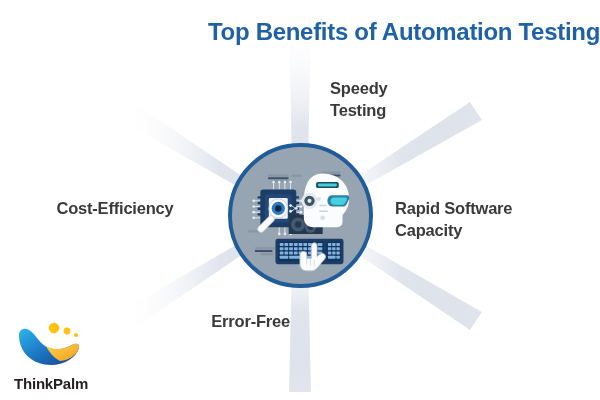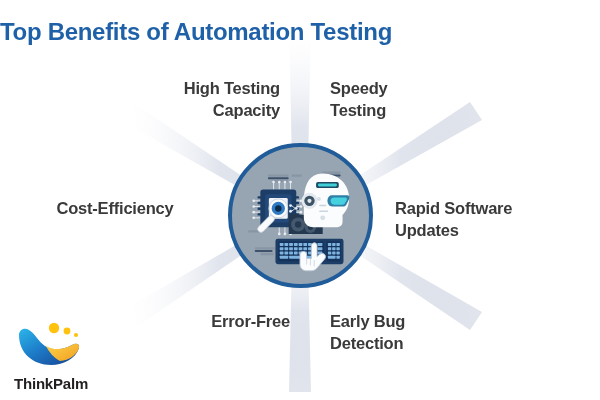--- a/index.html
+++ b/index.html
@@ -33,21 +33,21 @@
     height: 400px;
     pointer-events: none;
   }
 
   
   #title {
     position: absolute;
     left: 0;
     top: 18px;
     width: 600px;
-    text-align: left;
+    text-align: right;
     font-size: 24px;
     font-weight: bold;
     letter-spacing: -0.3px;
     color: #1F61A8;
     z-index: 6;
   }
 
   
   .benefit {
     position: absolute;
@@ -151,35 +151,31 @@
       <path d="M300,215 L470,102 L482,120 L300,222 Z" fill="url(#rayGradR)"></path>
 
       <path d="M300,215 L132,330 L120,312 L300,208 Z" fill="url(#rayGradR)"></path>
 
       <path d="M300,215 L470,330 L482,312 L300,208 Z" fill="url(#rayGradR)"></path>
     </g>
   </svg>
 
   <h1 id="title">Top Benefits of Automation Testing</h1>
 
-  <div class="benefit" id="b-high-testing-capacity">High Testing
-Capacity</div>
 
   <div class="benefit" id="b-cost-efficiency">Cost-Efficiency</div>
 
   <div class="benefit" id="b-speedy-testing">Speedy
 Testing</div>
 
   <div class="benefit" id="b-rapid-software-updates">Rapid Software
-Updates</div>
+Capacity</div>
 
   <div class="benefit" id="b-error-free">Error-Free</div>
 
-  <div class="benefit" id="b-early-bug-detection">Early Bug
-Detection</div>
 
   <div id="center-circle">
     <svg id="center-illustration" viewBox="0 0 145 145" xmlns="http://www.w3.org/2000/svg">
 
       <g fill="#8694A3" opacity="0.9">
         <rect x="38" y="29" width="22" height="2.6" rx="1.3"></rect>
         <rect x="63" y="29" width="11" height="2.6" rx="1.3"></rect>
         <rect x="44" y="35" width="15" height="2.6" rx="1.3"></rect>
         <rect x="95" y="26" width="20" height="2.6" rx="1.3"></rect>
         <rect x="101" y="32" width="13" height="2.6" rx="1.3"></rect>

